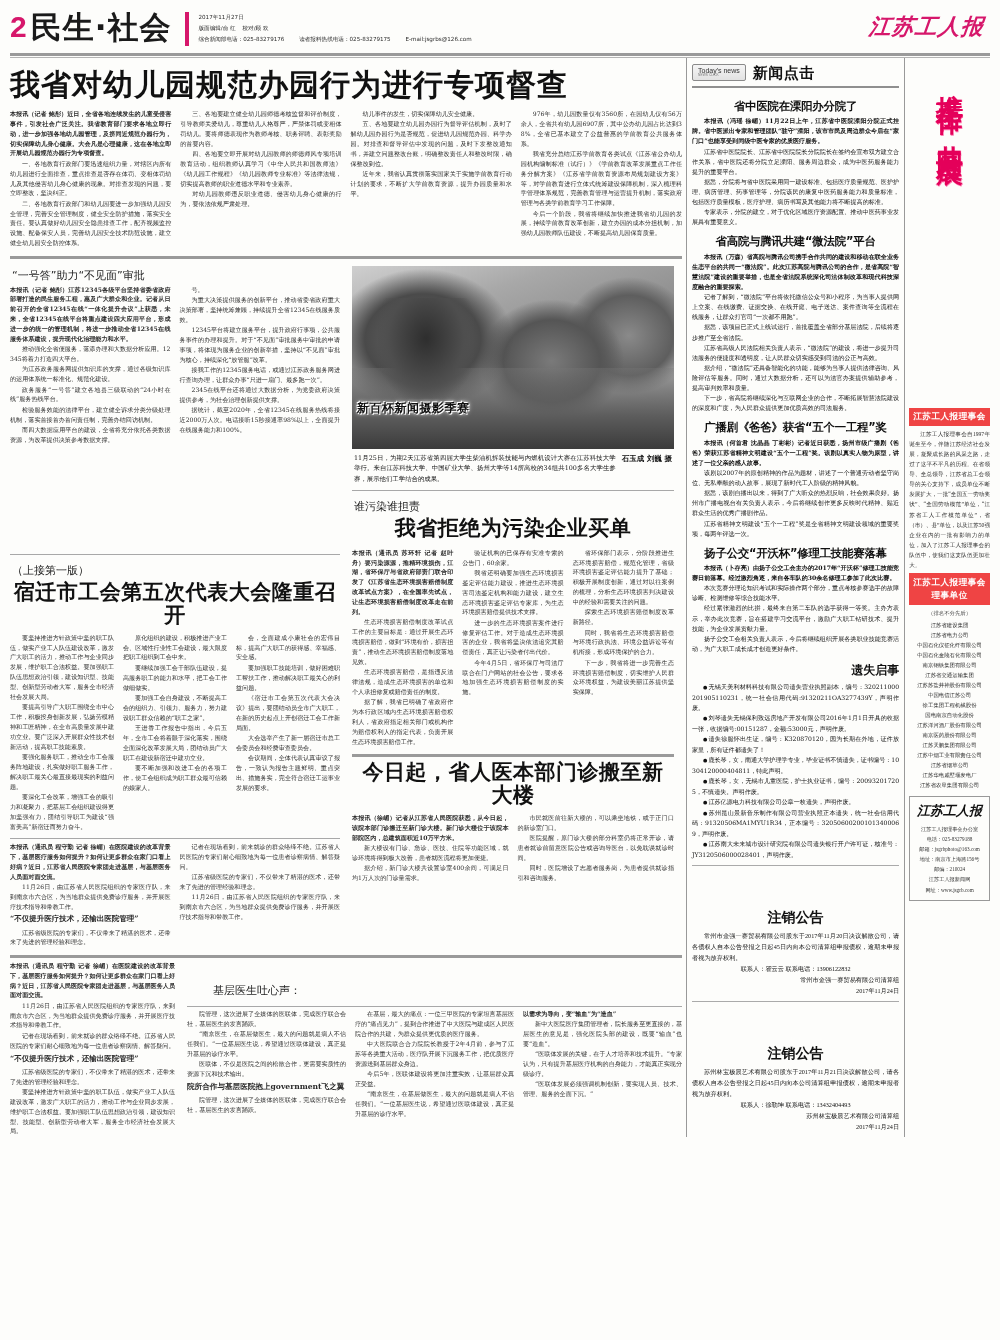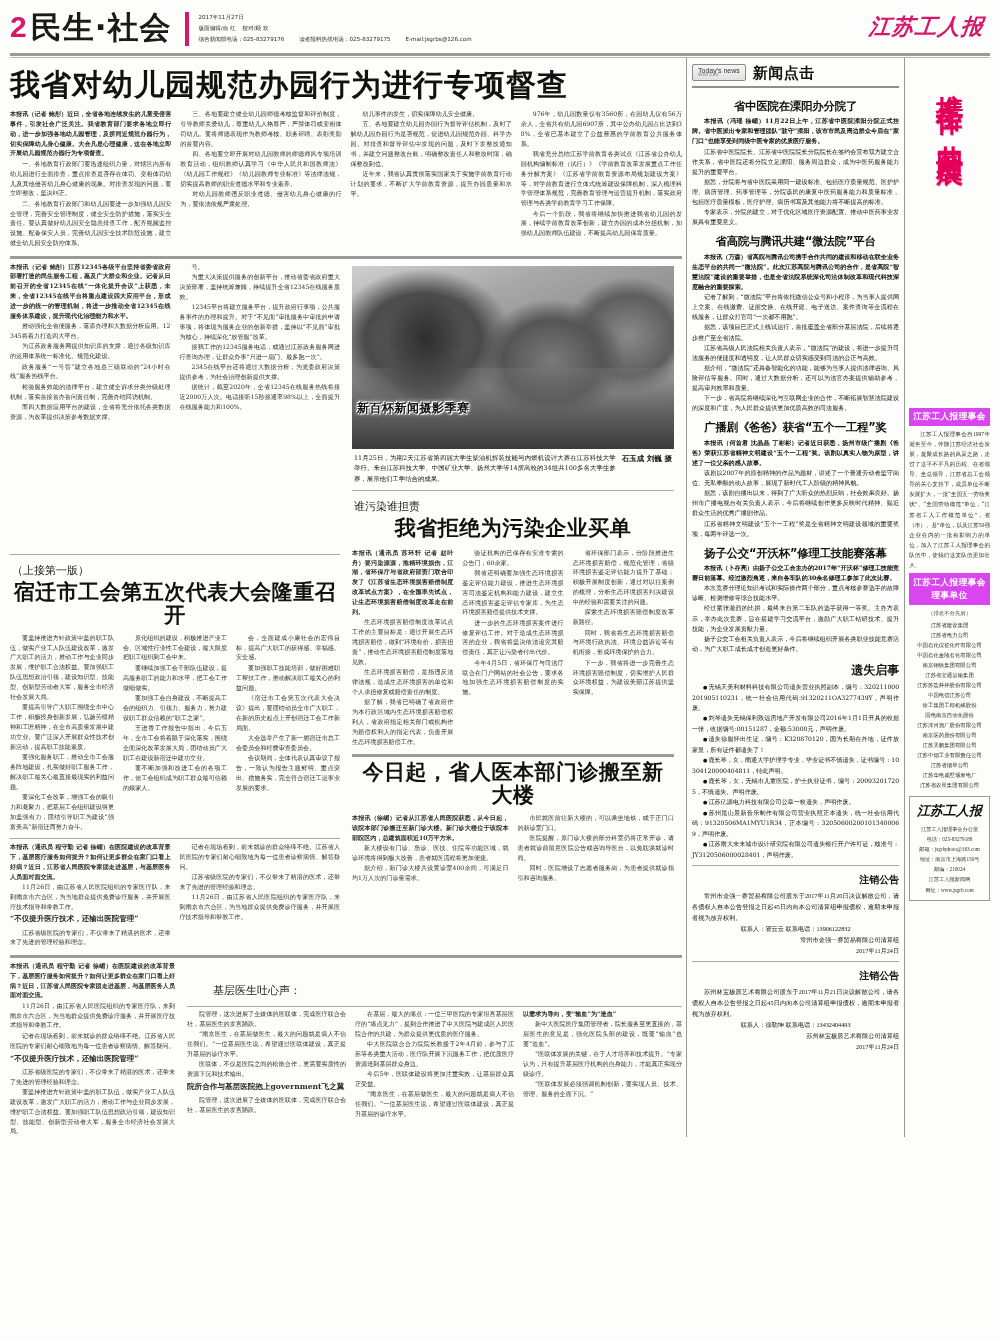--- a/index.html
+++ b/index.html
@@ -118,36 +118,36 @@
   .ntxt p { text-indent: 12px; }
   .ntxt p.lead-p { text-indent: 12px; }
   .ntxt b { font-weight: bold; }
   .n-sep { height: 1px; background: #aaa; margin: 5px 0 0; }
 
   
   .notice-title { font-size: 12px; font-weight: bold; text-align: right; font-family: "DejaVu Sans", sans-serif; padding: 8px 0 3px; }
   .notice-list { font-size: 6.1px; line-height: 1.72; text-align: justify; word-break: break-all; font-family: "DejaVu Serif", serif; }
   .notice-list p { text-indent: 11px; }
   .notice-list p::before { content: "\25CF"; font-size: 5px; margin-right: 1px; }
-  .reg-title { font-size: 10px; font-weight: bold; text-align: right; font-family: "DejaVu Sans", sans-serif; padding: 7px 0 3px; }
+  .reg-title { font-size: 14px; font-weight: bold; text-align: center; font-family: "DejaVu Sans", sans-serif; padding: 7px 0 3px; margin-top: 36px; }
   .reg-body { font-size: 6.2px; line-height: 1.78; text-align: justify; word-break: break-all; }
   .reg-body p { text-indent: 12px; }
   .reg-body p.rt { text-indent: 0; text-align: right; }
   .reg-body p.ctr { text-indent: 0; text-align: center; }
 
   
   .ad-vert {
     writing-mode: vertical-rl; text-orientation: upright;
     font-size: 27px; font-weight: bold; color: #e4005a;
     font-family: "DejaVu Sans", sans-serif; letter-spacing: 5px;
     height: 330px; margin: 14px auto 6px; display: block;
     text-shadow: 0.5px 0.5px 0 #ff7ab0;
   }
   .ad-redbar {
-    background: #d946ef; color: #fff; font-size: 8.6px; font-weight: bold;
+    background: #ef4444; color: #fff; font-size: 8.6px; font-weight: bold;
     text-align: center; padding: 3px 0; font-family: "DejaVu Sans", sans-serif;
     letter-spacing: 0.5px; margin: 3px 0;
   }
   .ad-txt { font-size: 5.6px; line-height: 1.8; text-align: justify; word-break: break-all; color: #2b2b2b; }
   .ad-txt p { text-indent: 11px; }
   .ad-sub { font-size: 5.4px; text-align: center; padding: 2px 0 3px; color: #444; }
   .ad-list { font-size: 5.4px; line-height: 1.85; text-align: center; color: #2b2b2b; }
   .ad-foot { border: 1px solid #999; margin-top: 6px; padding: 5px 3px; text-align: center; }
   .ad-foot .flogo { font-size: 13px; color: #111; font-weight: bold; font-style: italic; font-family: "DejaVu Serif", serif; padding-bottom: 4px; }
   .ad-foot .fline { font-size: 5.2px; line-height: 1.95; color: #333; }
@@ -214,20 +214,21 @@
           <p>今后一个阶段，我省将继续加快推进我省幼儿园的发展，持续学前教育改革创新，建立办园的成本分担机制，加强幼儿园教师队伍建设，不断提高幼儿园保育质量。</p>
         </div>
           </div>
       </div>
 
       <div class="sep dbl"></div>
 
       <div style="display:flex; gap:12px;">
 
         <div style="width:330px;">
+          <div class="kicker">“一号答”助力“不见面”审批</div>
           <div class="tcols">
             <div class="tcol">
                 <div class="txt">
               <p class="lead-p"><b>本报讯（记者 鲍彤）江苏12345各级平台坚持省委省政府部署打造的民生服务工程，惠及广大群众和企业。记者从日前召开的全省12345在线“一体化提升会议”上获悉，未来，全省12345在线平台将重点建设四大应用平台，形成进一步的统一的管理机制，将进一步推动全省12345在线服务体系建设，提升现代化治理能力和水平。</b></p>
               <p>推动强化全省便服务，落添办理和大数据分析应用。12345将着力打造四大平台。</p>
               <p>为江苏政务服务网提供知识库的支撑，通过各级知识库的运用体系统一标准化、规范化建设。</p>
               <p>政务服务“一号答”建立各地县三级联动的“24小时在线”服务热线平台。</p>
               <p>检验服务效能的法律平台，建立健全诉求分类分级处理机制，落实首接首办首问责任制，完善办结回访机制。</p>
               <p>而四大数据应用平台的建设，全省将充分依托各类数据资源，为改革提供决策参考数据支撑。</p>
             </div>

